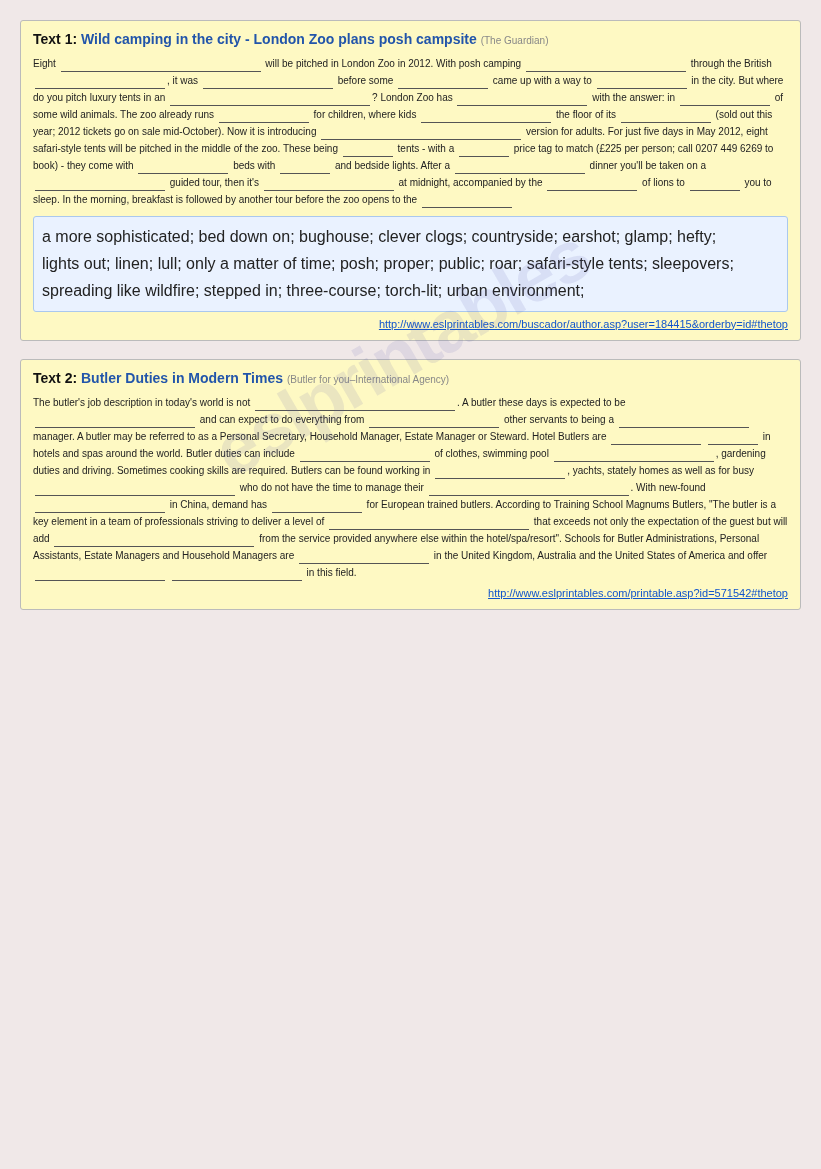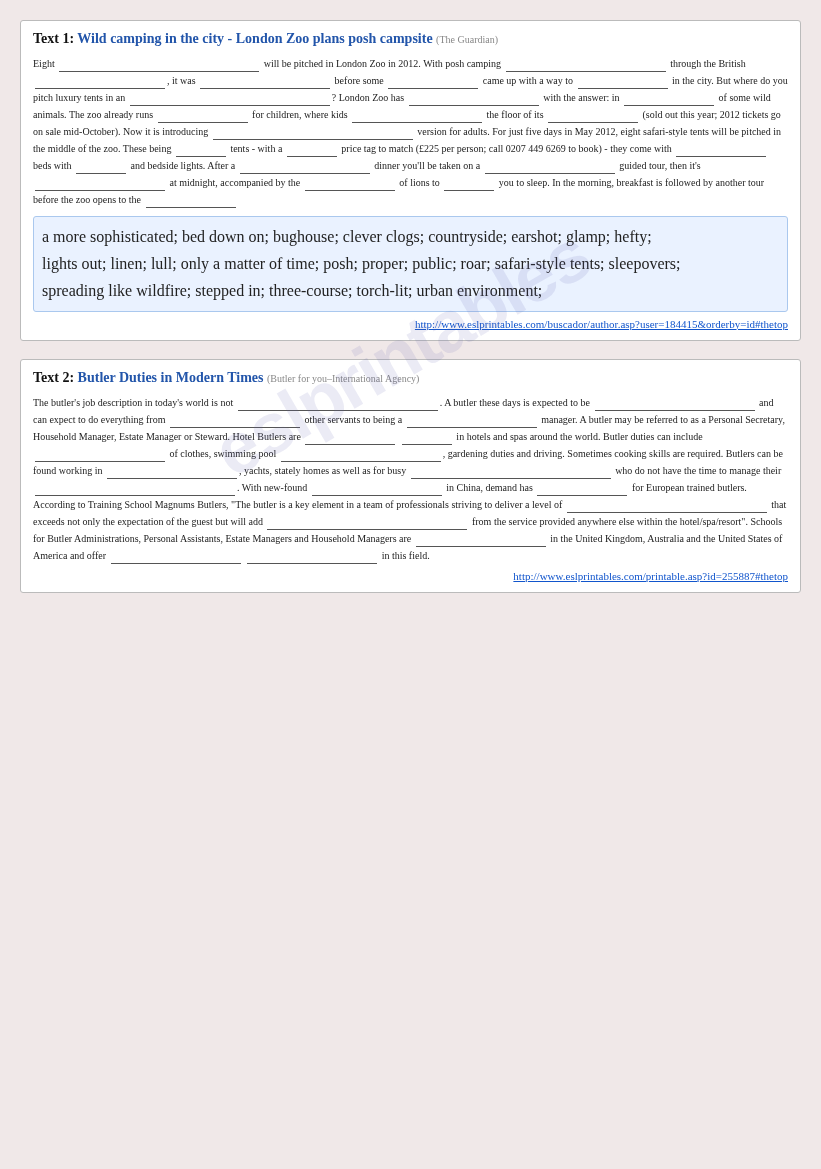--- a/index.html
+++ b/index.html
@@ -9,26 +9,25 @@
       background: #f0e8e8;
       padding: 12px;
       width: 821px;
       min-height: 1169px;
     }
     .page-container {
       background: #f0e8e8;
       padding: 8px;
     }
     .text-section {
-      background: #ffffff;
+      background: #fef9c3;
       border: 1.5px solid #bbb;
       border-radius: 3px;
       padding: 10px 12px;
       margin-bottom: 18px;
-      font-family: Liberation Serif, serif;
     }
     .section-title {
       font-size: 14px;
       font-weight: bold;
       margin-bottom: 8px;
       color: #111;
     }
     .section-title .title-label {
       color: #111;
       font-weight: bold;
@@ -146,15 +145,15 @@
       not have the time to manage their <span class="blank blank-xxl"></span>. With new-found
       <span class="blank blank-lg"></span> in China, demand has <span class="blank blank-md"></span> for European trained butlers. According to
       Training School Magnums Butlers, "The butler is a key element in a team of professionals striving
       to deliver a level of <span class="blank blank-xxl"></span> that exceeds not only the
       expectation of the guest but will add <span class="blank blank-xxl"></span> from the
       service provided anywhere else within the hotel/spa/resort". Schools for Butler Administrations,
       Personal Assistants, Estate Managers and Household Managers are <span class="blank blank-lg"></span> in the
       United Kingdom, Australia and the United States of America and offer <span class="blank blank-lg"></span>
       <span class="blank blank-lg"></span> in this field.
     </div>
-    <a class="source-link">http://www.eslprintables.com/printable.asp?id=255887#thetop</a>
+    <a class="source-link">http://www.eslprintables.com/printable.asp?id=571542#thetop</a>
   </div>
 </div>
 
 </body></html>

